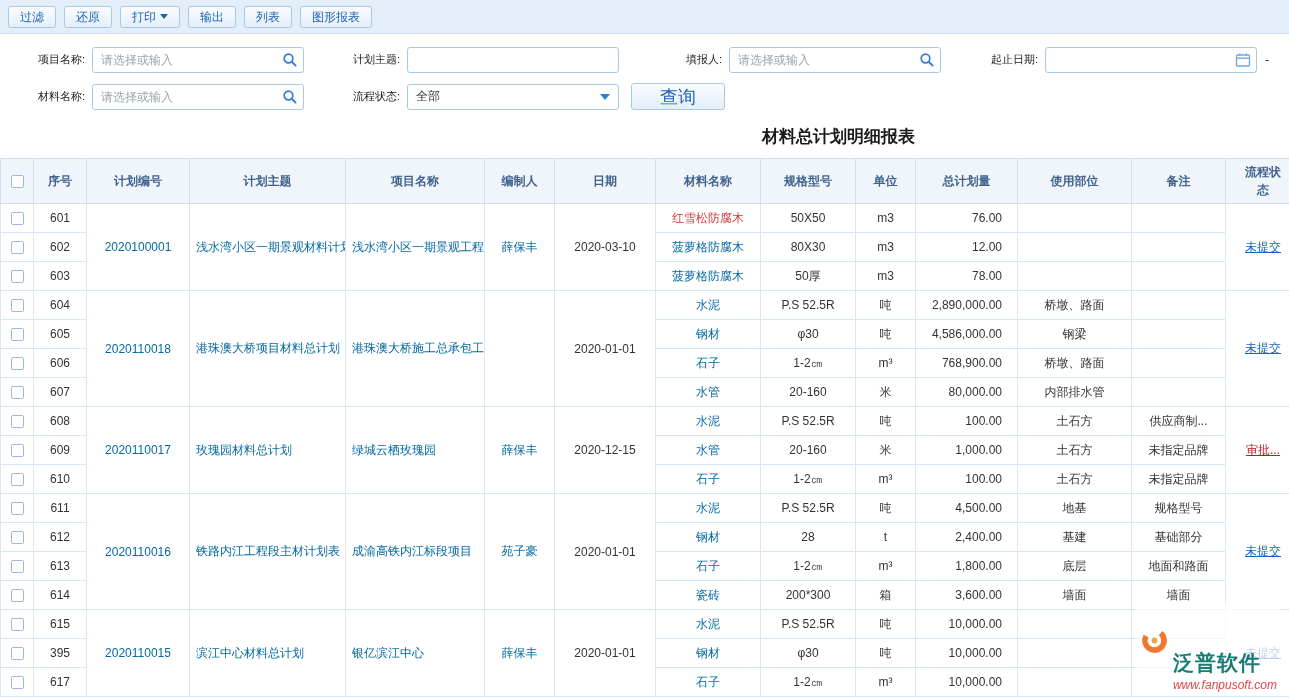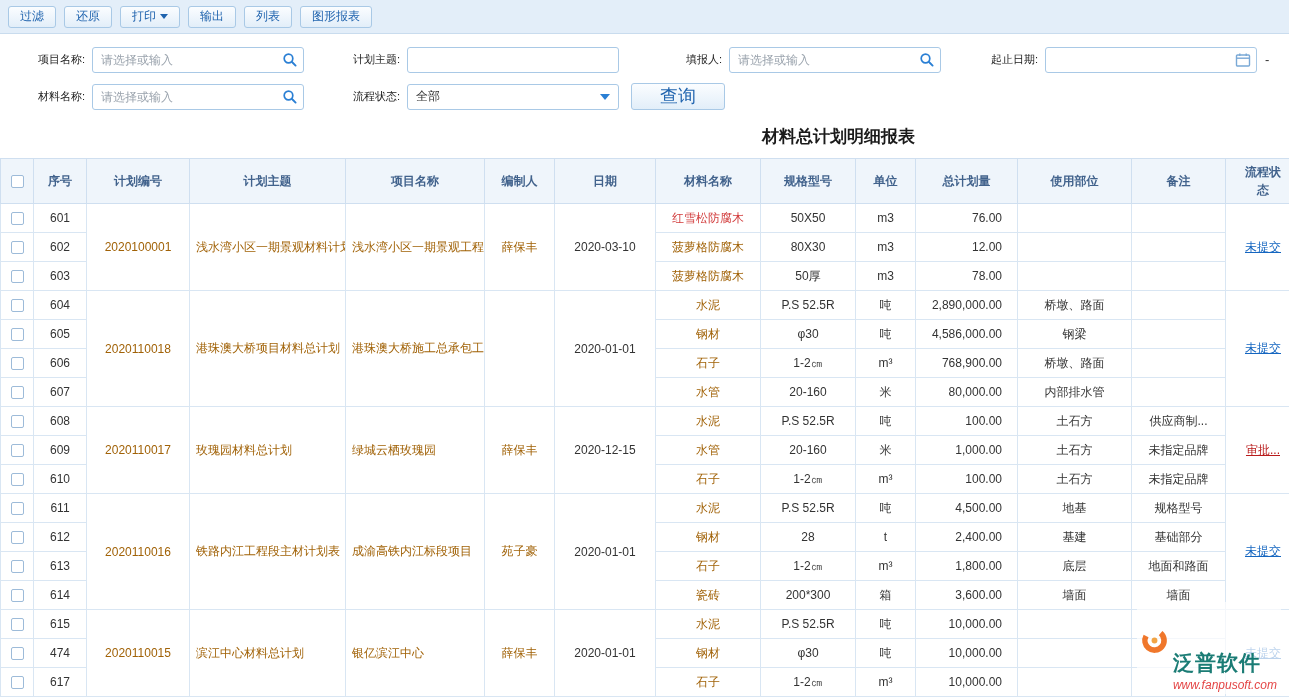--- a/index.html
+++ b/index.html
@@ -1,20 +1,20 @@
 <!DOCTYPE html>
 <html><head>
 <meta charset="utf-8">
 <style>
   html,body{margin:0;padding:0;width:1289px;height:700px;overflow:hidden;background:#fff;
     font-family:"Liberation Sans","DejaVu Sans",sans-serif;}
   
   .toolbar{height:33px;background:#e3eef9;border-bottom:1px solid #c9dcee;display:flex;align-items:center;gap:8px;padding-left:8px;}
   .btn{display:inline-flex;align-items:center;gap:4px;background:linear-gradient(#fbfdff,#e2eef9);
-    border:1px solid #a9c9e6;border-radius:3px;color:#1f63ae;font-size:12px;padding:4px 11px;cursor:pointer;line-height:1;font-family:Liberation Mono, monospace;}
+    border:1px solid #a9c9e6;border-radius:3px;color:#1f63ae;font-size:12px;padding:4px 11px;cursor:pointer;line-height:1;}
   .caret{width:0;height:0;border-left:4px solid transparent;border-right:4px solid transparent;border-top:5px solid #1f63ae;display:inline-block;}
   
   .filters{padding:7px 0 6px 0;background:#fff;}
   .frow{display:flex;align-items:center;height:37px;}
   .flabel{font-size:11px;color:#222;text-align:right;padding-right:7px;white-space:nowrap;}
   .w1{width:85px;} .w2{width:96px;} .w3{width:103px;} .w4{width:97px;}
   .inputbox{position:relative;display:inline-block;}
   .inputbox input{width:212px;height:26px;border:1px solid #a9c9e6;border-radius:3px;font-size:12px;color:#333;
     padding:0 26px 0 8px;box-sizing:border-box;outline:none;font-family:inherit;}
   .inputbox input::placeholder{color:#9aa3ad;}
@@ -29,21 +29,21 @@
   .report-title{font-size:17px;font-weight:bold;color:#1a1a1a;margin:4px 0 10px 0;padding-left:762px;white-space:nowrap;}
   
   table{border-collapse:collapse;table-layout:fixed;width:1300px;}
   th,td{border:1px solid #d9e6f3;font-size:12px;overflow:hidden;white-space:nowrap;}
   thead th{background:#eff5fb;color:#41628c;font-weight:600;height:42px;text-align:center;border-color:#cfdff0;}
   th.status-h{white-space:normal;padding:0 15px;line-height:1.5;}
   td{height:28px;color:#333;padding:0 6px;}
   td.chk,th.chk{text-align:center;padding:0;}
   td.ctr{text-align:center;}
   td.num{text-align:right;padding-right:15px;}
-  .lnk{color:#a16207;cursor:pointer;text-decoration:none;}
+  .lnk{color:#0369a1;cursor:pointer;text-decoration:none;}
   .status-lnk{text-decoration:underline;}
   input[type=checkbox]{appearance:none;-webkit-appearance:none;width:13px;height:13px;border:1px solid #9dbbd9;border-radius:2px;background:#fff;margin:0;vertical-align:middle;cursor:pointer;}
   
   .watermark{position:absolute;right:8px;bottom:6px;text-align:left;opacity:.95;background:rgba(255,255,255,.75);padding:2px 4px;}
   .wm-row{display:flex;align-items:center;gap:5px;}
   .wm-name{font-size:21px;font-weight:bold;color:#0f766e;letter-spacing:1px;margin-top:45px;}
   .wm-url{font-size:12px;color:#e23a3a;font-style:italic;margin-top:1px;padding-left:32px;}
 </style>
 </head>
 <body>
@@ -337,21 +337,21 @@
         <td class="ctr"><span class="lnk">水泥</span></td>
         <td class="ctr">P.S 52.5R</td>
         <td class="ctr">吨</td>
         <td class="num">10,000.00</td>
         <td class="ctr"></td>
         <td class="ctr"></td>
         <td class="ctr" rowspan="3"><span class="lnk status-lnk" style="color: rgb(21, 102, 192);">未提交</span></td>
       </tr>
       <tr>
         <td class="chk"><input type="checkbox" style=""></td>
-        <td class="ctr">474</td>
+        <td class="ctr">395</td>
         <td class="ctr"><span class="lnk">钢材</span></td>
         <td class="ctr">φ30</td>
         <td class="ctr">吨</td>
         <td class="num">10,000.00</td>
         <td class="ctr"></td>
         <td class="ctr"></td>
       </tr>
       <tr>
         <td class="chk"><input type="checkbox" style=""></td>
         <td class="ctr">617</td>

